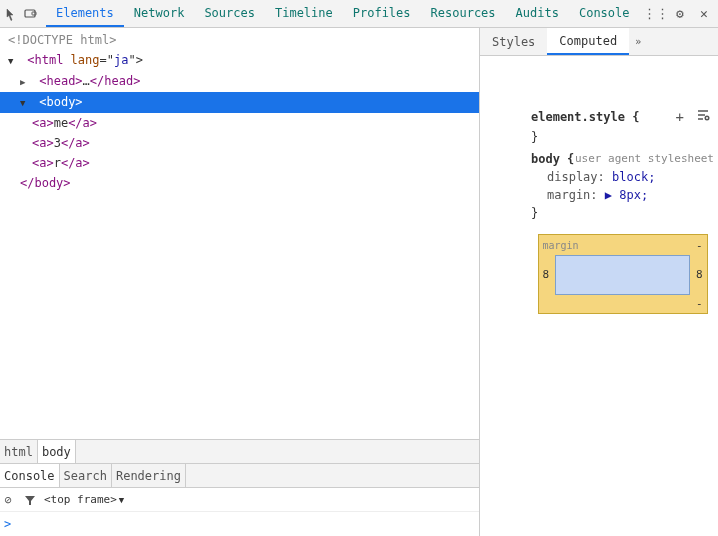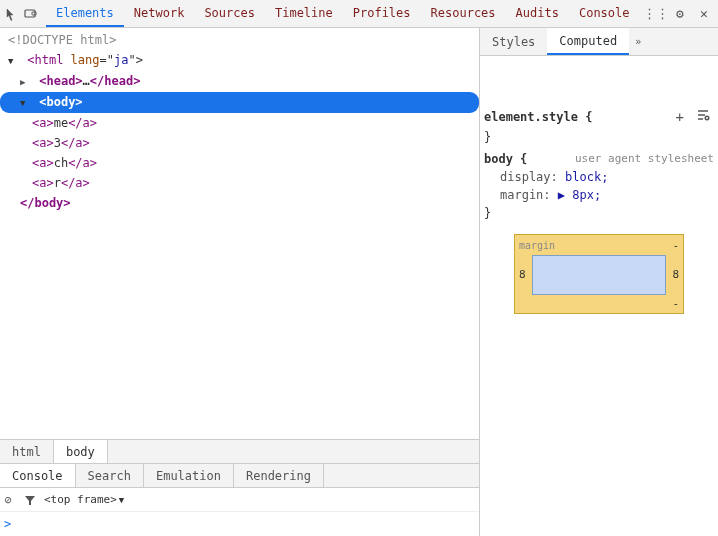--- a/index.html
+++ b/index.html
@@ -32,21 +32,21 @@
       align-items: flex-start;
       height: 100%;
     }
     .nav-tab {
       padding: 0 10px;
       height: 100%;
       display: flex;
       align-items: center;
       cursor: pointer;
       font-size: 12px;
-      color: #7f1d1d;
+      color: #0f766e;
       border-bottom: 2px solid transparent;
     }
     .nav-tab.active { color: #1a73e8; border-bottom: 2px solid #1a73e8; }
     .toolbar-right {
       margin-left: auto;
       display: flex;
       align-items: center;
       gap: 4px;
     }
     .toolbar-btn {
@@ -75,39 +75,39 @@
       overflow: auto;
       font-size: 12px;
       line-height: 18px;
       padding: 2px 0;
     }
     .dom-line {
       padding: 1px 4px 1px 8px;
       cursor: pointer;
       white-space: nowrap;
     }
-    .dom-line.selected { background: #1a73e8; color: #fff; border-radius: 9px; }
+    .dom-line.selected { background: #1a73e8; color: #fff; }
     .indent-1 { padding-left: 8px; }
-    .indent-2 { padding-left: 20px; font-weight: bold; }
+    .indent-2 { padding-left: 20px; }
     .indent-3 { padding-left: 32px; }
     .tag { color: #881280; }
     .attr-name { color: #994500; }
     .attr-value { color: #1a1aa6; }
     .triangle { display: inline-block; width: 12px; font-size: 9px; color: #555; }
     .triangle.open { color: #333; }
 
     
     .bottom-tabs {
       display: flex;
       border-top: 1px solid #ccc;
       background: #f3f3f3;
       height: 24px;
     }
     .bottom-tab {
-      padding: 0 12px;
+      padding: 0 4px;
       display: flex; align-items: center;
       cursor: pointer;
       font-size: 12px;
       color: #555;
       border-right: 1px solid #ccc;
     }
     .bottom-tab.active { background: #fff; color: #333; text-align: center; }
     .console-toolbar {
       display: flex;
       align-items: center;
@@ -155,20 +155,21 @@
     .styles-tab.active { background: #fff; color: #333; border-bottom: 2px solid #1a73e8; }
     .styles-tab-more { margin-left: 2px; color: #555; font-size: 10px; cursor: pointer; padding: 0 4px; display: flex; align-items: center; }
 
     
     .styles-content {
       flex: 1;
       overflow: auto;
       padding: 4px;
       font-size: 12px;
       line-height: 18px;
+      margin-left: 47px;
     }
     .styles-toolbar {
       display: flex; align-items: center; justify-content: space-between;
       margin-bottom: 2px;
     }
     .styles-add-btn {
       font-size: 14px; color: #555; cursor: pointer; padding: 0 4px;
     }
     .style-rule {
       margin-bottom: 4px;
@@ -239,41 +240,37 @@
         <span class="triangle open">▼</span>
         <span>&lt;body&gt;</span>
       </div>
       <div class="dom-line indent-3">
         <span class="tag">&lt;a&gt;</span><span>me</span><span class="tag">&lt;/a&gt;</span>
       </div>
       <div class="dom-line indent-3">
         <span class="tag">&lt;a&gt;</span><span>3</span><span class="tag">&lt;/a&gt;</span>
       </div>
       <div class="dom-line indent-3">
-        <span class="tag">&lt;a&gt;</span><span>ch</span><span class="tag">&lt;/a&gt;</span>
-      </div>
-      <div class="dom-line indent-3">
         <span class="tag">&lt;a&gt;</span><span>r</span><span class="tag">&lt;/a&gt;</span>
       </div>
       <div class="dom-line indent-2">
         <span class="tag">&lt;/body&gt;</span>
       </div>
     </div>
 
     <div class="bottom-tabs">
       <div class="bottom-tab">html</div>
       <div class="bottom-tab active">body</div>
     </div>
 
     <div style="border-top:1px solid #ccc;">
 
       <div style="display:flex; background:#f3f3f3; border-bottom:1px solid #ccc; height:24px;">
         <div class="bottom-tab active">Console</div>
         <div class="bottom-tab">Search</div>
-        <div class="bottom-tab">Emulation</div>
         <div class="bottom-tab">Rendering</div>
       </div>
 
       <div class="console-toolbar">
         <div class="console-icon">⊘</div>
         <div class="console-icon">
           <svg width="12" height="12" viewBox="0 0 12 12">
               <polygon points="1,2 11,2 7,7 7,11 5,11 5,7" fill="#555"></polygon>
             </svg>
         </div>

